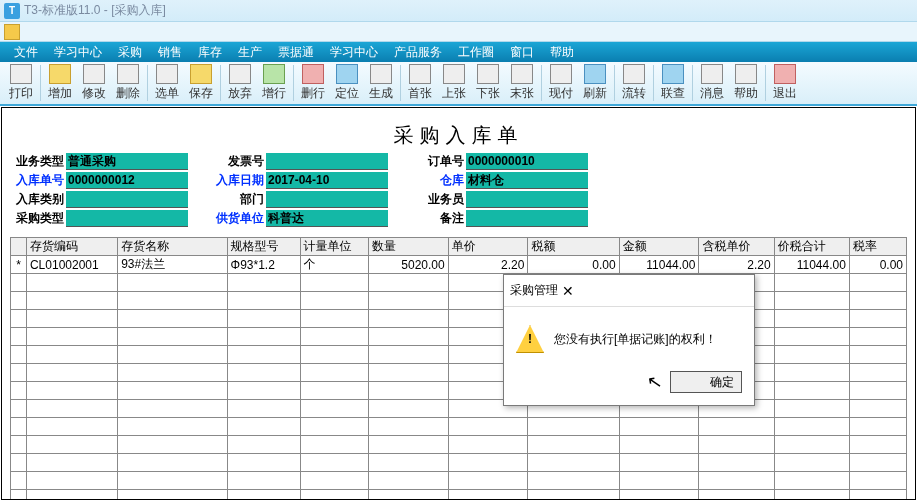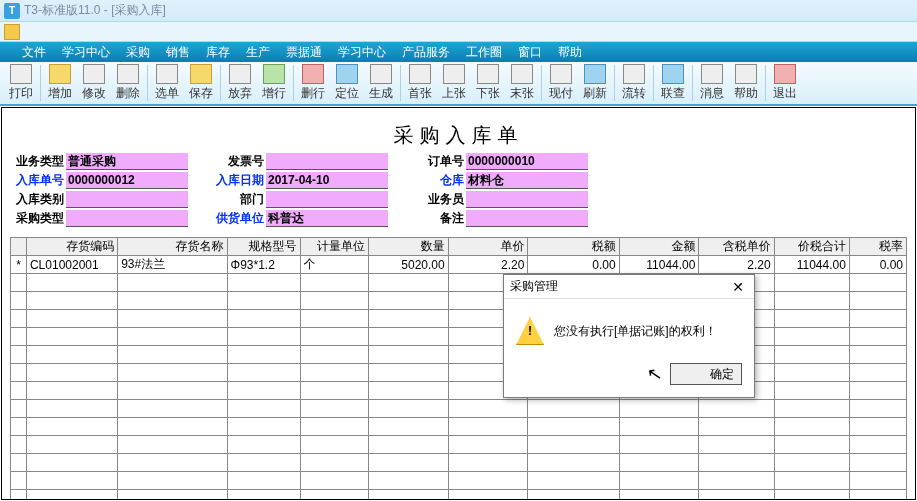--- a/index.html
+++ b/index.html
@@ -1,45 +1,45 @@
 <!DOCTYPE html>
 <html><head>
 <meta charset="utf-8">
 <style>
 * { box-sizing: border-box; margin: 0; padding: 0; }
 body { font-family: "Microsoft YaHei", SimSun, Arial, sans-serif; font-size: 12px; background: #fff; width: 917px; height: 501px; overflow: hidden; position: relative; }
 .titlebar { height: 22px; background: linear-gradient(#dff1fb,#d3ecf9); display: flex; align-items: center; padding-left: 4px; color: #7a8aa0; font-size: 12px; border-bottom: 1px solid #b0d8ec; }
 .titlebar .logo { width:16px;height:16px;background:#3aa0e0;border-radius:2px;margin-right:4px;display:flex;align-items:center;justify-content:center;color:#fff;font-size:10px;font-weight:bold;}
 .iconbar { height:20px;background:#e8f5fc;border-bottom:1px solid #b0d8ec;display:flex;align-items:center;padding-left:4px;gap:4px;}
 .iconbar .ico{width:16px;height:16px;background:#f5c94a;border:1px solid #c9a030;}
-.menubar { height:20px;background:linear-gradient(#1ba6d6,#0a7eb0);display:flex;align-items:center;padding-left:16px;gap:4px;}
+.menubar { height:20px;background:linear-gradient(#1ba6d6,#0a7eb0);display:flex;align-items:center;padding-left:8px;gap:4px;}
 .menubar span{color:#fff;font-size:12px;padding:2px 6px;cursor:pointer;}
 .toolbar { height:44px;background:linear-gradient(#f4fbff,#d9eff9);border-bottom:2px solid #3fa8d8;display:flex;align-items:center;padding:2px 4px;gap:0;}
 .tbtn{display:flex;flex-direction:column;align-items:center;justify-content:center;width:34px;height:49px;cursor:pointer;font-size:12px;color:#333;}
 .tbtn .ic{width:22px;height:20px;border:1px solid #888;background:#eee;margin-bottom:1px;display:flex;align-items:center;justify-content:center;font-size:12px;}
 .tbtn .ic.yellow{background:#f6d96a;border-color:#c9a030;}
 .tbtn .ic.blue{background:#9fd4f0;border-color:#4a90c0;}
 .tbtn .ic.green{background:#b8e4a8;border-color:#6aa050;}
 .tbtn .ic.red{background:#f0b0b0;border-color:#c06060;}
 .tsep{width:1px;height:36px;background:#b0d0e0;margin:0 2px;}
 .content{position:relative;padding:8px;border:1px solid #000;margin:1px;height:calc(501px - 22px - 20px - 20px - 44px - 2px);overflow:hidden;}
 .formrow{display:flex;margin-bottom:2px;font-size:12px;font-weight:bold;}
 .flabel{width:56px;text-align:right;padding-right:2px;color:#000;}
 .flabel.blue{color:#0030ff;}
-.fval{width:122px;height:17px;background:#f0abfc;border-bottom:1px solid #555;padding:0 2px;display:flex;align-items:center;font-size:12px;color:#000;}
+.fval{width:122px;height:17px;background:#14b8a6;border-bottom:1px solid #555;padding:0 2px;display:flex;align-items:center;font-size:12px;color:#000;}
 .formcols{display:flex;gap:0;margin-top:4px;}
 .formcol{width:200px;}
 .doctitle{font-size:20px;font-weight:normal;text-align:center;letter-spacing:6px;margin:6px 0 2px 0;}
 .tbl{border-collapse:collapse;width:100%;margin-top:8px;font-size:12px;table-layout:fixed;}
 .tbl th,.tbl td{border:1px solid #888;height:18px;padding:0 3px;white-space:nowrap;overflow:hidden;}
-.tbl th{background:#efefef;font-weight:normal;text-align:right;}
+.tbl th{background:#efefef;font-weight:normal;text-align:left;}
 .tbl td.r{text-align:right;}
 .tbl td.star{width:14px;text-align:center;}
 .dialog{position:absolute;left:503px;top:274px;width:252px;background:#fff;border:1px solid #7a7a7a;box-shadow:2px 2px 6px rgba(0,0,0,0.3);}
-.dialog .dtitle{height:24px;background:#fff;border-bottom:1px solid #ddd;display:flex;align-items:center;justify-content:space-between;padding:0 6px;font-size:12px;}
+.dialog .dtitle{height:32px;background:#fff;border-bottom:1px solid #ddd;display:flex;align-items:center;padding:0 6px;font-size:12px;}
 .dialog .dclose{font-size:14px;cursor:pointer;padding:0 4px;}
 .dialog .dbody{padding:18px 12px 10px 12px;display:flex;align-items:center;gap:10px;}
 .dialog .warn{width:28px;height:28px;background:#ffd040;border:1px solid #c09000;display:flex;align-items:center;justify-content:center;font-weight:bold;color:#000;-webkit-clip-path:polygon(50% 0,100% 100%,0 100%);clip-path:polygon(50% 0,100% 100%,0 100%);}
 .dialog .dfoot{padding:8px 12px 12px 12px;display:flex;justify-content:flex-end;align-items:center;gap:8px;}
 .dialog .okbtn{width:72px;height:22px;border:1px solid #555;background:#efefef;cursor:pointer;font-size:12px;padding-left:32px;}
 .cursor{position:absolute;left:622px;top:392px;font-size:18px;color:#000;pointer-events:none;transform:rotate(-10deg);}
 </style>
 </head>
 <body>
 

